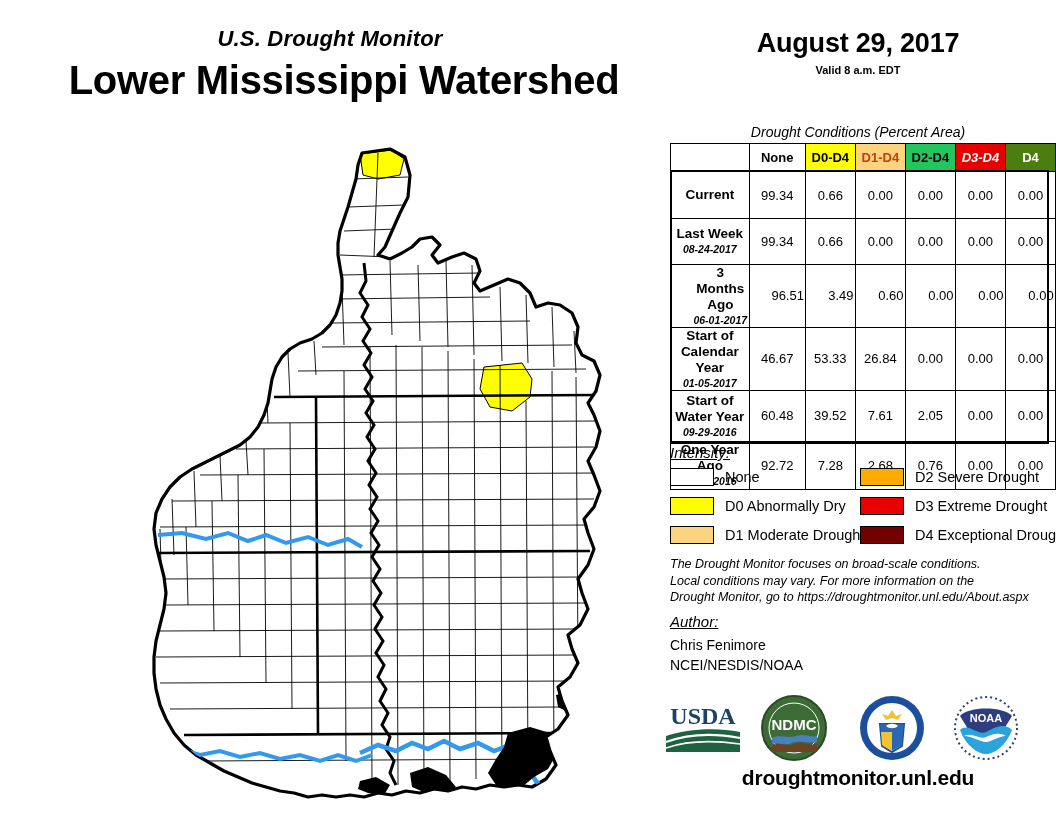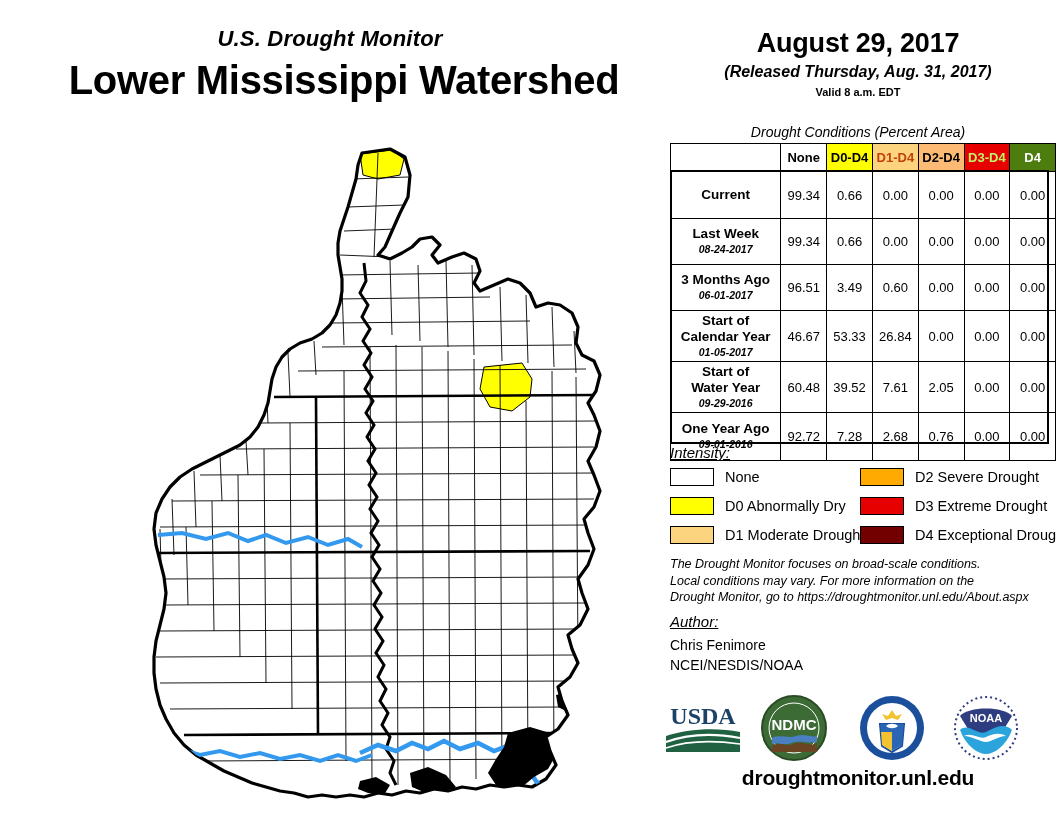--- a/index.html
+++ b/index.html
@@ -38,30 +38,30 @@
     text-align:center;
     vertical-align:middle;
     font-size:13px;
     padding:0;
   }
   td.corner{border:none;width:110px;}
   td.hdr{height:27px;font-size:14.5px;font-weight:bold;width:45px;}
   td.hdr-none{background:#fff;color:#000;}
   td.hdr-d0{background:#FFFF00;color:#000;}
   td.hdr-d1{background:#FCD37F;color:#c2410c;}
-  td.hdr-d2{background:#fdba74;color:#000;}
-  td.hdr-d3{background:#E60000;color:#bef264;}
+  td.hdr-d2{background:#22c55e;color:#000;}
+  td.hdr-d3{background:#E60000;color:#ffffff;font-style:italic;}
   td.hdr-d4{background:#4d7c0f;color:#fff;}
   td.rowlab{width:110px;text-align:center;padding:4px 2px;}
   td.val{width:45px;font-size:14px;}
   .rl-name{font-size:13.5px;font-weight:bold;line-height:1.18;}
   .rl-date{font-size:10.5px;font-style:italic;font-weight:bold;line-height:1.25;margin-top:1px;}
   tr.r-current td{height:46px;}
   tr.r-lastweek td{height:45px;}
-  tr.r-3mo td{height:45px;}
+  tr.r-3mo td{height:45px;padding-left:21px;}
   tr.r-cal td{height:50px;}
   tr.r-wy td{height:50px;}
   tr.r-1yr td{height:47px;}
   .tbl-outer{position:absolute;left:670px;top:170px;width:375px;height:270px;
     border:2.5px solid #000;pointer-events:none;}
 
   
   .legend{position:absolute;left:670px;top:444px;width:380px;}
   .legend-title{font-size:15px;font-style:italic;text-decoration:underline;margin-bottom:7px;}
   .legend-grid{position:relative;height:85px;}
@@ -259,21 +259,20 @@
         <path d="M350,638 L368,632 L386,640 L396,652 L384,660 L366,658 L352,652 Z" fill="#000"></path>
         <path d="M300,646 L316,642 L330,650 L324,660 L308,658 L298,654 Z" fill="#000"></path>
         <path d="M512,586 L524,582 L530,594 L522,604 L512,600 Z" fill="#000"></path>
         <path d="M496,560 L512,556 L520,568 L510,578 L498,572 Z" fill="#000"></path>
       </g>
     </svg>
   </div>
 
   <div class="rhead">
     <div class="date">August 29, 2017</div>
-    <div class="released">(Released Thursday, Aug. 31, 2017)</div>
     <div class="valid">Valid 8 a.m. EDT</div>
   </div>
 
   <div class="tbl-caption">Drought Conditions (Percent Area)</div>
   <div class="tbl-zone">
     <table class="dm">
       <tbody>
         <tr>
           <td class="corner"></td>
           <td class="hdr hdr-none">None</td>

